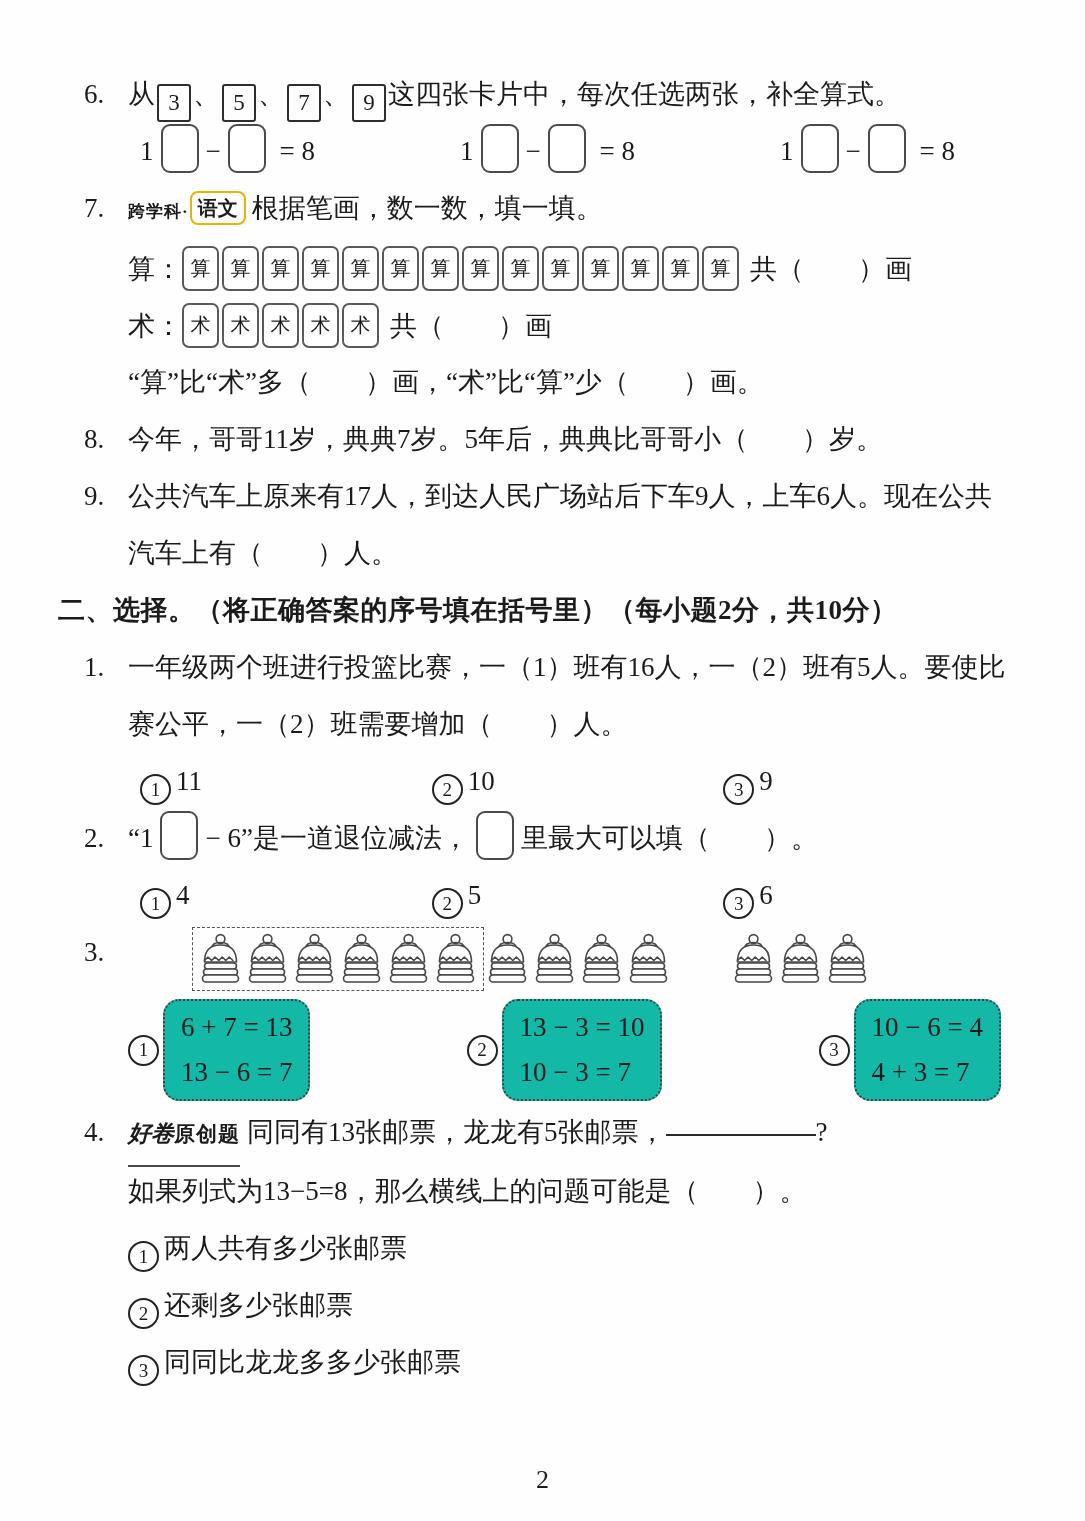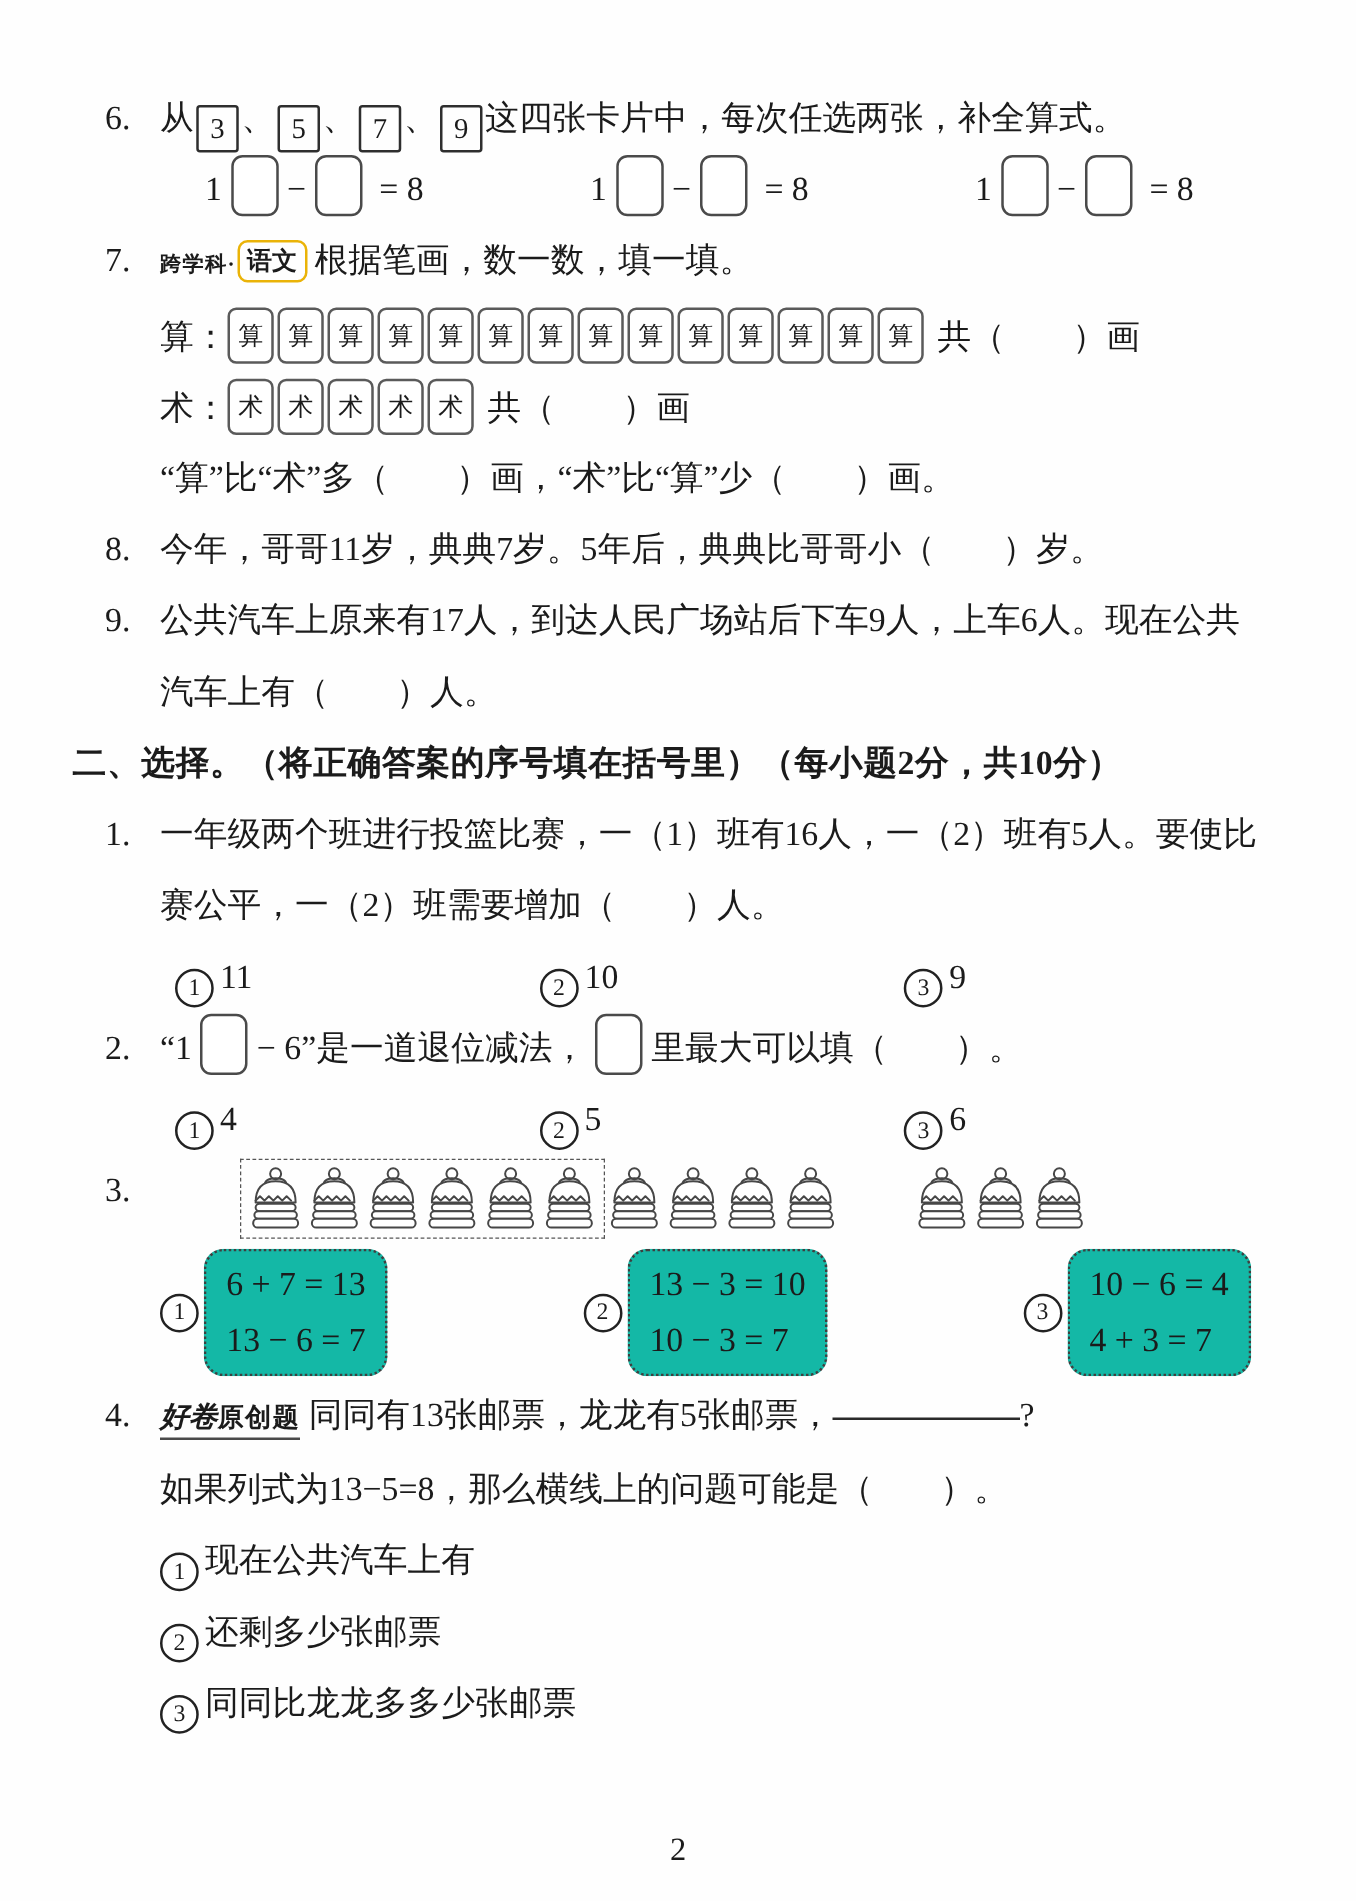--- a/index.html
+++ b/index.html
@@ -19,29 +19,29 @@
   
   .num-card{
     display:inline-flex;width:30px;height:34px;border:2px solid #2e2e2e;border-radius:3px;
     align-items:center;justify-content:center;font-size:23px;vertical-align:-7px;margin:0 2px;
   }
   .ans-box{
     display:inline-block;width:34px;height:45px;border:2px solid #4a4a4a;border-radius:9px;
     vertical-align:-13px;margin:0 7px;background:#fff;
   }
   .eq-row{display:flex;justify-content:space-between;padding:0 60px 0 12px;}
-  .eq{white-space:nowrap;margin-left:24px;}
+  .eq{white-space:nowrap;}
 
   .badge-strong{font-weight:bold;font-size:17px;letter-spacing:1px;}
   .badge-box{
     display:inline-block;border:2px solid #eab308;border-radius:8px;padding:0 6px;
     font-size:20px;font-weight:bold;line-height:30px;margin:0 6px 0 1px;vertical-align:2px;
   }
   .logo-script{font-weight:bold;font-style:italic;font-size:23px;}
-  .logo-underline{border-bottom:2.5px solid #4a4a4a;padding-bottom:3px;margin-right:7px;}
+  .logo-underline{border-bottom:2.5px solid #4a4a4a;padding-bottom:18px;margin-right:7px;}
   .logo-label{font-weight:bold;font-size:21px;letter-spacing:1px;}
 
   .char-row{display:flex;align-items:center;height:57px;}
   .char-label{flex:none;}
   .char-boxes{display:inline-flex;flex:none;}
   .char-box{
     width:33px;height:41px;border:2px solid #5a5a5a;border-radius:7px;margin-right:3px;flex:none;
     display:inline-flex;align-items:center;justify-content:center;font-size:20px;background:#fff;
   }
   .char-suffix{flex:none;margin-left:8px;}
@@ -350,21 +350,21 @@
         </div>
     </div>
   </div>
 
   <div class="q">
     <div class="qnum line">4.</div>
     <div class="qbody">
       <div class="line"><span class="logo-underline"><span class="logo-script">好卷</span><span class="logo-label">原创题</span></span><span>同同有13张邮票，龙龙有5张邮票，</span><span class="blank-line"></span><span>?</span></div>
       <div class="line">如果列式为13−5=8，那么横线上的问题可能是（　　）。</div>
       <div>
-          <div class="c4-opt"><span class="circ">1</span><span>现在公共汽车上有</span></div>
+          <div class="c4-opt"><span class="circ">1</span><span>两人共有多少张邮票</span></div>
           <div class="c4-opt"><span class="circ">2</span><span>还剩多少张邮票</span></div>
           <div class="c4-opt"><span class="circ">3</span><span>同同比龙龙多多少张邮票</span></div>
         </div>
     </div>
   </div>
 
   <div class="page-num">2</div>
 </div>
 
 </body></html>

